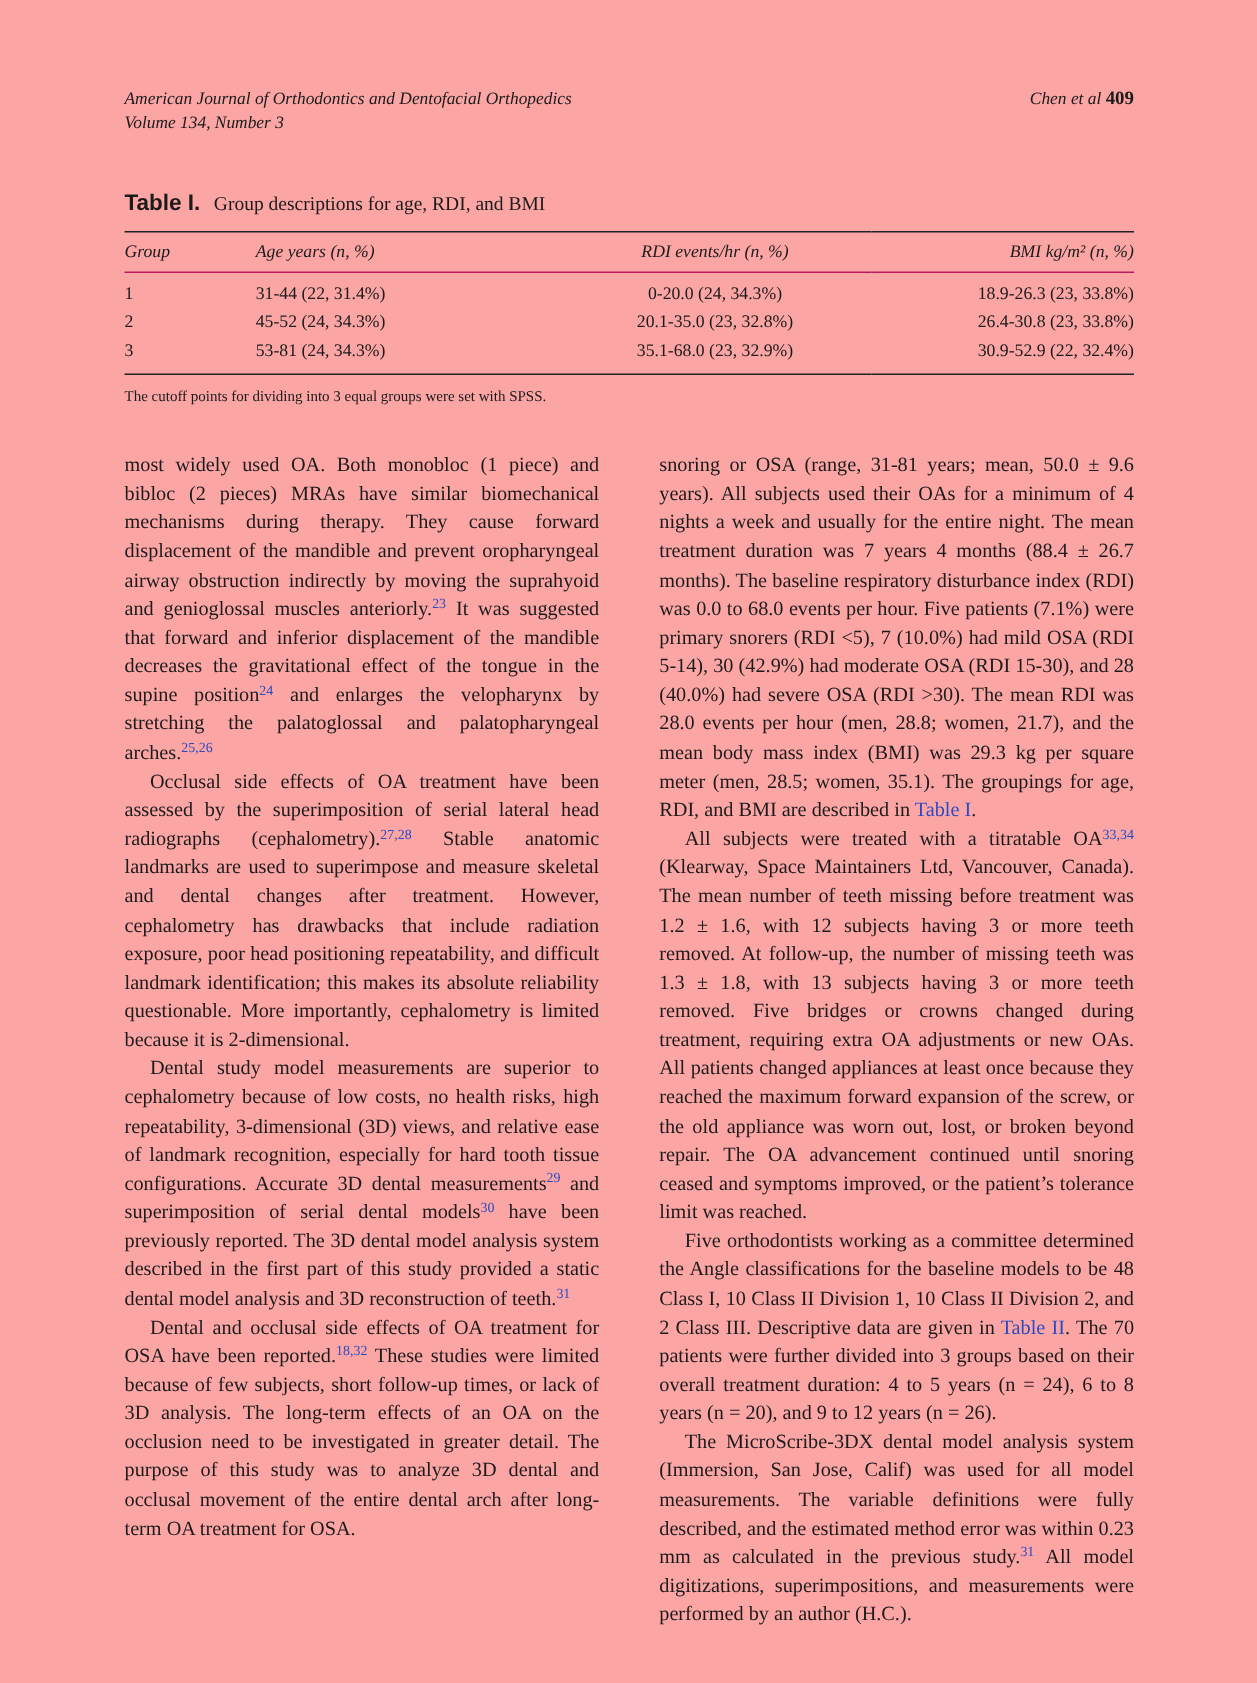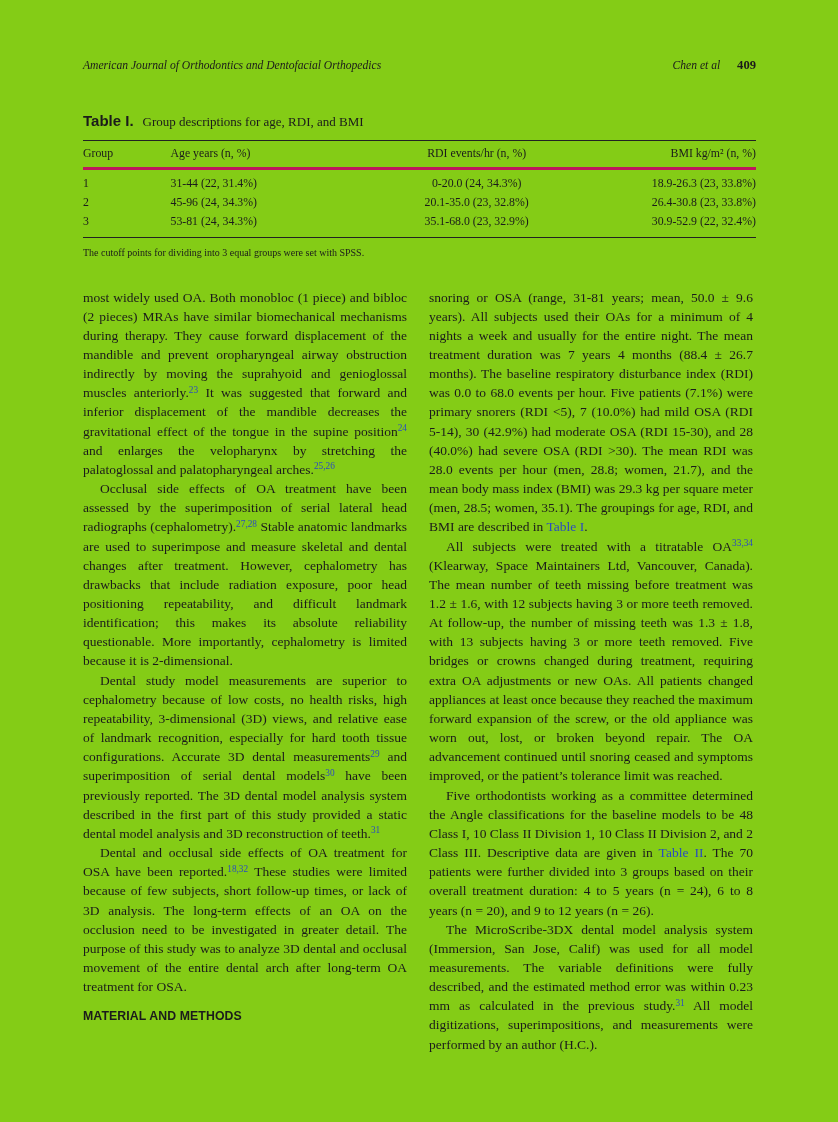--- a/index.html
+++ b/index.html
@@ -2,21 +2,21 @@
 <html lang="en" style="--link-color: #2b4bc0;"><head>
 <meta charset="utf-8">
 <style>
   * { box-sizing: border-box; }
   html, body { margin: 0; padding: 0; background: #ffffff; }
 
   .page {
     position: relative;
     width: 838px;
     height: 1122px;
-    background: #84cc16;
+    background: #fca5a5;
     color: #1b1b1b;
     font-family: "Liberation Serif", serif;
     overflow: hidden;
   }
 
   .content {
     position: absolute;
     left: 83px;
     top: 58px;
     width: 673px;
@@ -28,59 +28,59 @@
     justify-content: space-between;
     align-items: flex-start;
     font-style: italic;
     font-size: 11.6px;
     line-height: 15.5px;
   }
   .rh-right { white-space: nowrap; }
   .rh-page {
     font-style: normal;
     font-weight: bold;
-    margin-left: 14px;
     font-size: 12.6px;
   }
 
   
   .table-block { margin-top: 38px; }
   .table-caption { font-size: 13px; margin-bottom: 10px; }
   .tc-label {
     font-family: "Liberation Sans", sans-serif;
     font-weight: bold;
     font-size: 15px;
     margin-right: 9px;
   }
   table.data {
     width: 100%;
     border-collapse: collapse;
     font-size: 11.8px;
     border-top: 1px solid #222;
     border-bottom: 1px solid #222;
   }
   table.data thead th {
+    font-style: italic;
     font-weight: normal;
     padding: 5px 0 6px;
-    border-bottom: 3px solid #be185d;
+    border-bottom: 1px solid #be185d;
     margin-top: 32px;
   }
   table.data tbody td { padding: 2px 0; }
   table.data tbody tr:first-child td { padding-top: 6px; }
   table.data tbody tr:last-child td { padding-bottom: 8px; }
   .c0 { width: 13%; text-align: left; }
   .c1 { width: 30%; text-align: left; }
   .c2 { width: 31%; text-align: center; }
   .c3 { width: 26%; text-align: right; }
   .table-footnote { font-size: 10px; margin-top: 9px; }
 
   
   .body-columns {
     display: flex;
-    gap: 22px;
+    gap: 40px;
     margin-top: 30px;
     font-size: 13.5px;
     line-height: 19.15px;
     text-align: justify;
   }
   .col { width: 324px; }
   .col p { margin: 0; }
   .col p.indent { text-indent: 17px; }
   .section-heading {
     font-family: "Liberation Sans", sans-serif;
@@ -103,20 +103,21 @@
 </style>
 </head>
 <body>
 
 <div class="page">
   <div class="content">
 
     <header class="running-head">
       <div class="rh-left">
         <div>American Journal of Orthodontics and Dentofacial Orthopedics</div>
+        <div>Volume 134, Number 3</div>
       </div>
       <div class="rh-right">
         <span>Chen et al</span>
         <span class="rh-page">409</span>
       </div>
     </header>
 
     <section class="table-block">
       <div class="table-caption">
         <span class="tc-label">Table I.</span><span class="tc-text">Group descriptions for age, RDI, and BMI</span>
@@ -133,21 +134,21 @@
         </thead>
         <tbody>
           <tr>
             <td class="c0">1</td>
             <td class="c1">31-44 (22, 31.4%)</td>
             <td class="c2">0-20.0 (24, 34.3%)</td>
             <td class="c3">18.9-26.3 (23, 33.8%)</td>
           </tr>
           <tr>
             <td class="c0">2</td>
-            <td class="c1">45-96 (24, 34.3%)</td>
+            <td class="c1">45-52 (24, 34.3%)</td>
             <td class="c2">20.1-35.0 (23, 32.8%)</td>
             <td class="c3">26.4-30.8 (23, 33.8%)</td>
           </tr>
           <tr>
             <td class="c0">3</td>
             <td class="c1">53-81 (24, 34.3%)</td>
             <td class="c2">35.1-68.0 (23, 32.9%)</td>
             <td class="c3">30.9-52.9 (22, 32.4%)</td>
           </tr>
         </tbody>
@@ -155,21 +156,20 @@
 
       <div class="table-footnote">The cutoff points for dividing into 3 equal groups were set with SPSS.</div>
     </section>
 
     <section class="body-columns">
       <div class="col">
         <p class="noindent">most widely used OA. Both monobloc (1 piece) and bibloc (2 pieces) MRAs have similar biomechanical mechanisms during therapy. They cause forward displacement of the mandible and prevent oropharyngeal airway obstruction indirectly by moving the suprahyoid and genioglossal muscles anteriorly.<sup class="cite">23</sup> It was suggested that forward and inferior displacement of the mandible decreases the gravitational effect of the tongue in the supine position<sup class="cite">24</sup> and enlarges the velopharynx by stretching the palatoglossal and palatopharyngeal arches.<sup class="cite">25,26</sup></p>
         <p class="indent">Occlusal side effects of OA treatment have been assessed by the superimposition of serial lateral head radiographs (cephalometry).<sup class="cite">27,28</sup> Stable anatomic landmarks are used to superimpose and measure skeletal and dental changes after treatment. However, cephalometry has drawbacks that include radiation exposure, poor head positioning repeatability, and difficult landmark identification; this makes its absolute reliability questionable. More importantly, cephalometry is limited because it is 2-dimensional.</p>
         <p class="indent">Dental study model measurements are superior to cephalometry because of low costs, no health risks, high repeatability, 3-dimensional (3D) views, and relative ease of landmark recognition, especially for hard tooth tissue configurations. Accurate 3D dental measurements<sup class="cite">29</sup> and superimposition of serial dental models<sup class="cite">30</sup> have been previously reported. The 3D dental model analysis system described in the first part of this study provided a static dental model analysis and 3D reconstruction of teeth.<sup class="cite">31</sup></p>
         <p class="indent">Dental and occlusal side effects of OA treatment for OSA have been reported.<sup class="cite">18,32</sup> These studies were limited because of few subjects, short follow-up times, or lack of 3D analysis. The long-term effects of an OA on the occlusion need to be investigated in greater detail. The purpose of this study was to analyze 3D dental and occlusal movement of the entire dental arch after long-term OA treatment for OSA.</p>
-        <h2 class="section-heading">MATERIAL AND METHODS</h2>
       </div>
       <div class="col">
         <p class="noindent">snoring or OSA (range, 31-81 years; mean, 50.0 ± 9.6 years). All subjects used their OAs for a minimum of 4 nights a week and usually for the entire night. The mean treatment duration was 7 years 4 months (88.4 ± 26.7 months). The baseline respiratory disturbance index (RDI) was 0.0 to 68.0 events per hour. Five patients (7.1%) were primary snorers (RDI &lt;5), 7 (10.0%) had mild OSA (RDI 5-14), 30 (42.9%) had moderate OSA (RDI 15-30), and 28 (40.0%) had severe OSA (RDI &gt;30). The mean RDI was 28.0 events per hour (men, 28.8; women, 21.7), and the mean body mass index (BMI) was 29.3 kg per square meter (men, 28.5; women, 35.1). The groupings for age, RDI, and BMI are described in <span class="xref">Table I</span>.</p>
         <p class="indent">All subjects were treated with a titratable OA<sup class="cite">33,34</sup> (Klearway, Space Maintainers Ltd, Vancouver, Canada). The mean number of teeth missing before treatment was 1.2 ± 1.6, with 12 subjects having 3 or more teeth removed. At follow-up, the number of missing teeth was 1.3 ± 1.8, with 13 subjects having 3 or more teeth removed. Five bridges or crowns changed during treatment, requiring extra OA adjustments or new OAs. All patients changed appliances at least once because they reached the maximum forward expansion of the screw, or the old appliance was worn out, lost, or broken beyond repair. The OA advancement continued until snoring ceased and symptoms improved, or the patient’s tolerance limit was reached.</p>
         <p class="indent">Five orthodontists working as a committee determined the Angle classifications for the baseline models to be 48 Class I, 10 Class II Division 1, 10 Class II Division 2, and 2 Class III. Descriptive data are given in <span class="xref">Table II</span>. The 70 patients were further divided into 3 groups based on their overall treatment duration: 4 to 5 years (n = 24), 6 to 8 years (n = 20), and 9 to 12 years (n = 26).</p>
         <p class="indent">The MicroScribe-3DX dental model analysis system (Immersion, San Jose, Calif) was used for all model measurements. The variable definitions were fully described, and the estimated method error was within 0.23 mm as calculated in the previous study.<sup class="cite">31</sup> All model digitizations, superimpositions, and measurements were performed by an author (H.C.).</p>
       </div>
     </section>
 
   </div>

